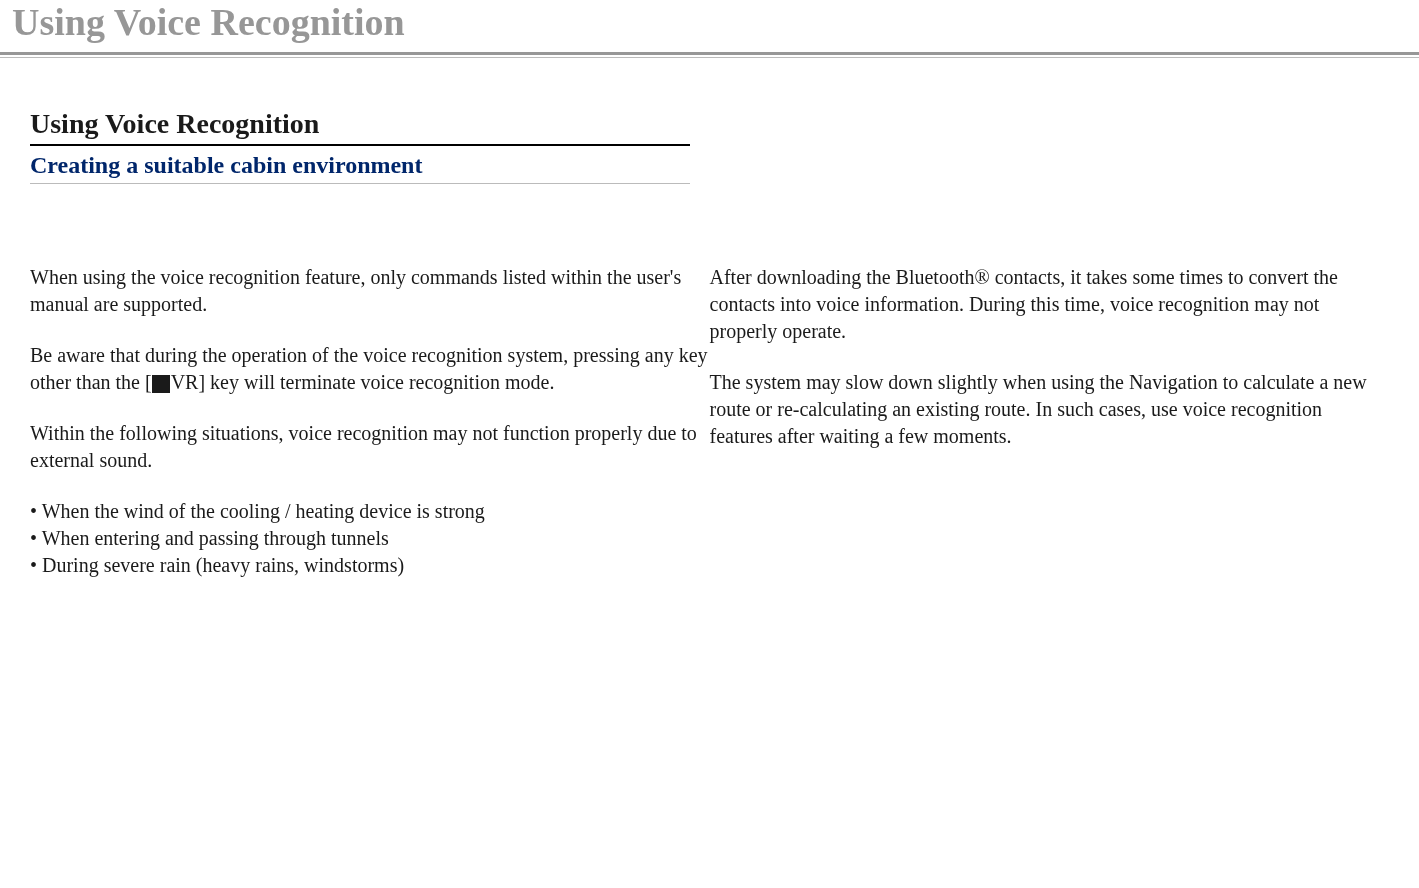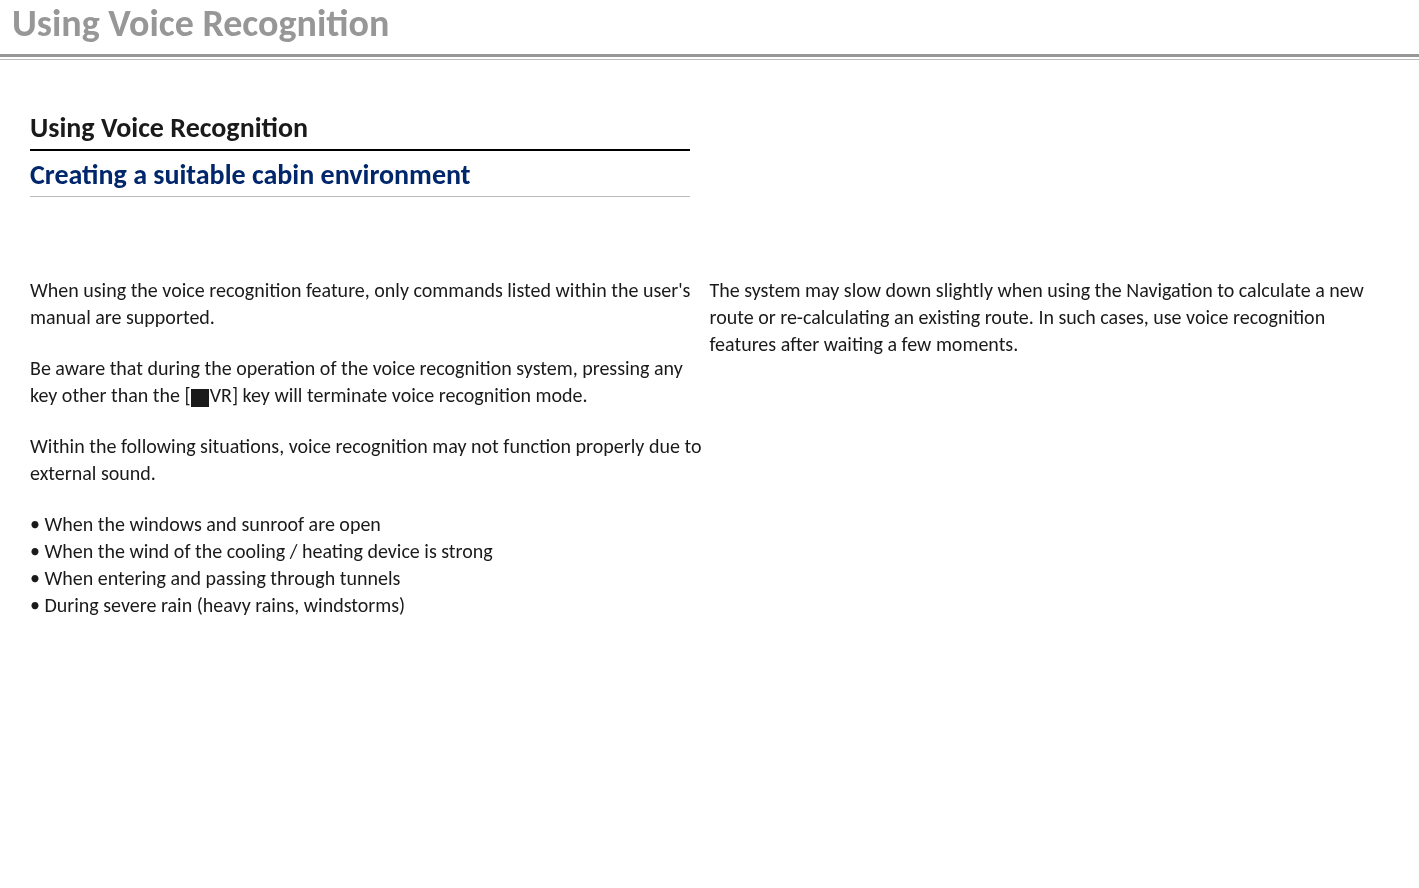--- a/index.html
+++ b/index.html
@@ -1,18 +1,19 @@
 <!DOCTYPE html>
 <html><head>
   <meta charset="utf-8">
   <style>
     * {
       margin: 0;
       padding: 0;
       box-sizing: border-box;
+      font-family: Liberation Serif, serif;
     }
     body {
       font-family: 'Calibri', 'Segoe UI', Arial, sans-serif;
       background: #ffffff;
       width: 1419px;
       padding: 0;
     }
     .page-title {
       font-size: 38px;
       font-weight: bold;
@@ -33,21 +34,21 @@
     .section-heading {
       font-size: 28px;
       font-weight: bold;
       color: #1a1a1a;
       padding-bottom: 4px;
       border-bottom: 2px solid #000000;
       width: 660px;
       margin-bottom: 0;
     }
     .sub-heading {
-      font-size: 28px;
+      font-size: 24px;
       font-weight: bold;
       color: #00266b;
       padding: 6px 0 4px 0;
       border-bottom: 1px solid #bbbbbb;
       width: 660px;
       margin-bottom: 80px;
     }
     .columns {
       display: flex;
     }
@@ -90,25 +91,25 @@
 
   <div class="columns">
 
     <div class="col">
       <p class="para">When using the voice recognition feature, only commands listed within the user's manual are supported.</p>
       <p class="para">
         <span>Be aware that during the operation of the voice recognition system, pressing any key other than the [</span><span class="vr-icon"></span><span>VR] key will terminate voice recognition mode.</span>
       </p>
       <p class="para">Within the following situations, voice recognition may not function properly due to external sound.</p>
       <ul class="bullet-list">
-        <li>• When the windows and sunroof are open</li>
         <li>• When the wind of the cooling / heating device is strong</li>
         <li>• When entering and passing through tunnels</li>
         <li>• During severe rain (heavy rains, windstorms)</li>
       </ul>
     </div>
 
     <div class="col">
+      <p class="para">After downloading the Bluetooth® contacts, it takes some times to convert the contacts into voice information. During this time, voice recognition may not properly operate.</p>
       <p class="para">The system may slow down slightly when using the Navigation to calculate a new route or re-calculating an existing route. In such cases, use voice recognition features after waiting a few moments.</p>
     </div>
 
   </div>
 </div>
 
 </body></html>

